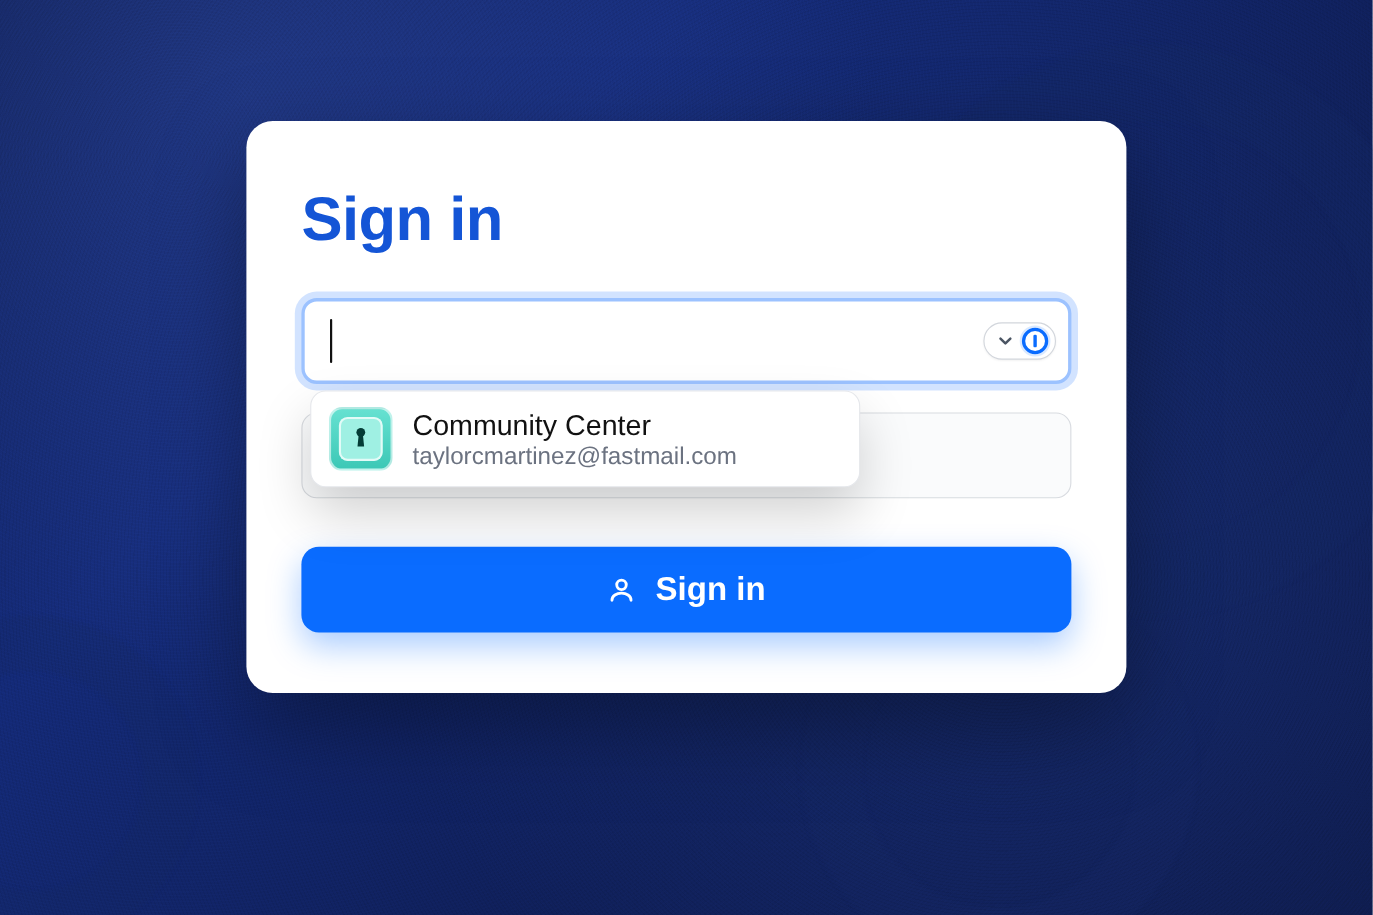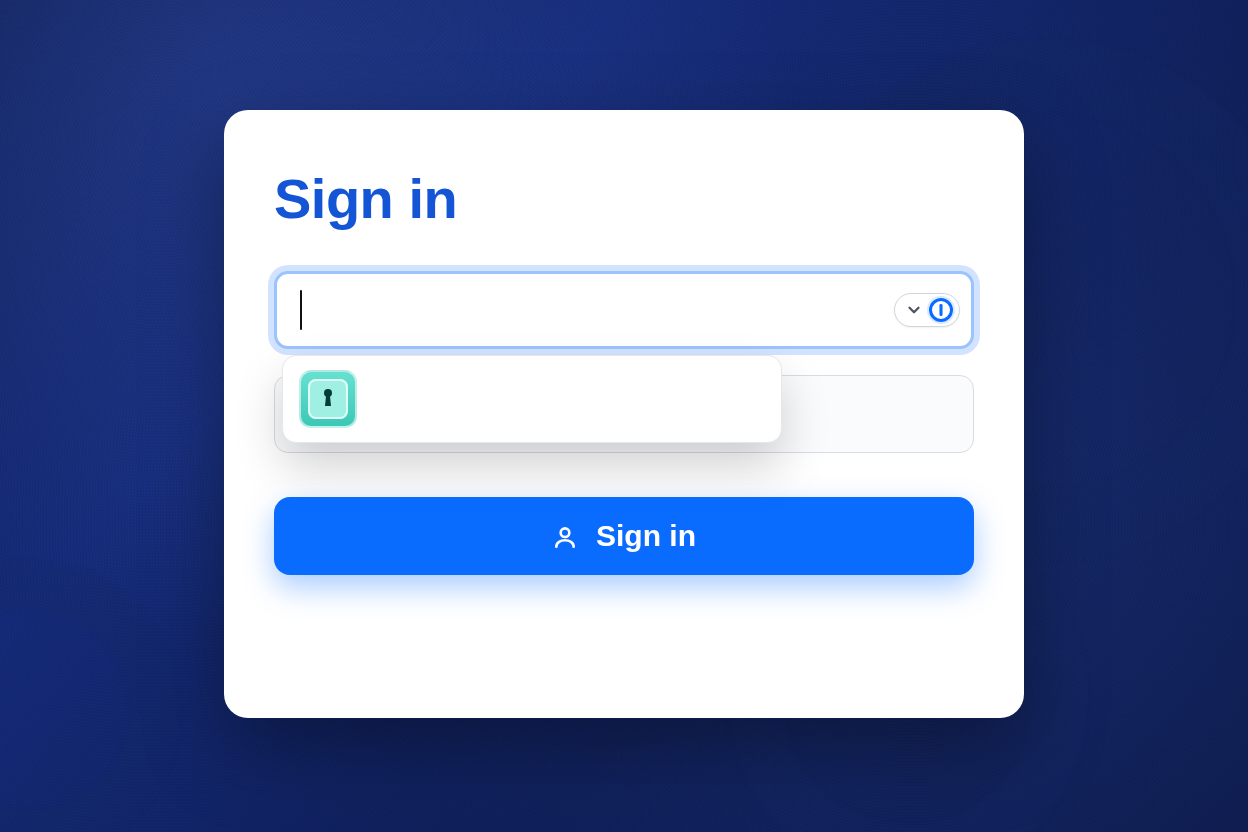--- a/index.html
+++ b/index.html
@@ -31,21 +31,21 @@
     filter: blur(2px);
   }
   .bg .r1 { width: 520px; height: 520px; right: -60px; top: 40px; border-width: 70px; border-color: rgba(20,40,100,0.30);}
   .bg .r2 { width: 360px; height: 360px; right: 160px; top: 520px; border-width: 55px; border-color: rgba(20,40,100,0.28);}
   .bg .r3 { width: 300px; height: 300px; left: -120px; top: 560px; border-width: 50px; border-color: rgba(20,40,100,0.25);}
 
   
   .card {
     position: absolute;
     left: 224px; top: 110px;
-    width: 800px; height: 608px;
+    width: 800px; height: 520px;
     background: #ffffff;
     border-radius: 24px;
     box-shadow: 0 30px 80px rgba(0,0,0,0.35);
     padding: 56px 50px 52px 50px;
   }
 
   .title {
     font-size: 56px;
     font-weight: 800;
     color: #1455d6;
@@ -185,20 +185,24 @@
       <div class="app-icon">
         <div class="inner">
             <span class="kh">
           <svg viewBox="0 0 16 22" fill="currentColor">
                 <circle cx="8" cy="7" r="4"></circle>
                 <path d="M6 10 L5 20 L11 20 L10 10 Z"></path>
               </svg>
         </span>
           </div>
       </div>
+      <div class="txt">
+        <div class="t1">Community Center</div>
+        <div class="t2">taylorcmartinez@fastmail.com</div>
+      </div>
     </div>
   </div>
 
   <div class="password-wrap field-wrap">
     <input class="input" type="password" placeholder="Enter your password" style="">
   </div>
 
   <button class="signin-btn">
     <span class="user-ico">
       <svg viewBox="0 0 24 24" fill="none" stroke="currentColor" stroke-width="2.4" stroke-linecap="round" stroke-linejoin="round">

